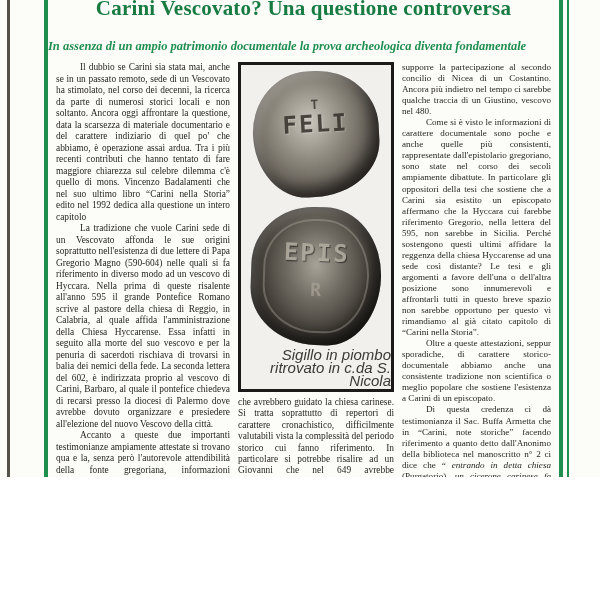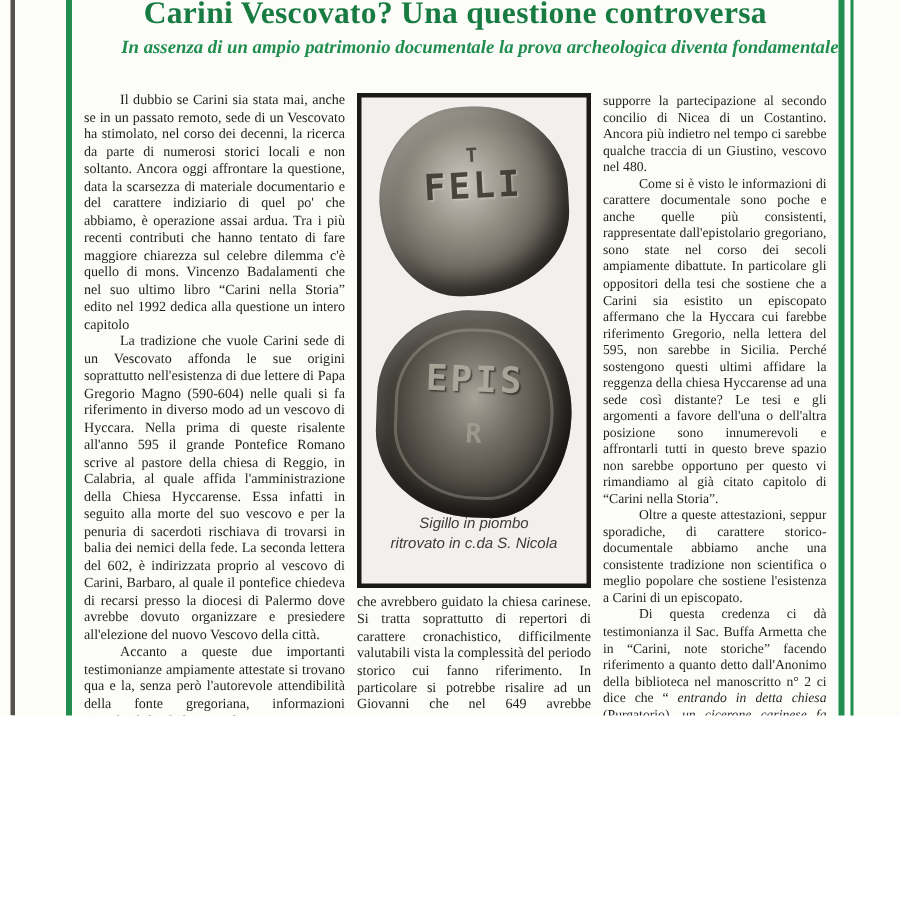--- a/index.html
+++ b/index.html
@@ -14,21 +14,21 @@
         font-family:"Liberation Serif",serif;color:var(--ink);}
   .scan-line{position:absolute;left:7px;top:0;width:3px;height:100%;background:#55524c;}
 
   
   .frame{position:absolute;left:44px;top:-16px;width:519px;height:533px;
          border:4px solid var(--green);background:#fcfcf9;}
   .right-outer-line{position:absolute;left:567px;top:0;width:2px;height:506px;background:var(--green);}
 
   .title{margin-top:8px;text-align:center;font-size:21px;font-weight:bold;color:var(--dkgreen);
          letter-spacing:.2px;white-space:nowrap;}
-  .subtitle{margin-top:3px;text-align:right;font-size:12.5px;font-weight:bold;font-style:italic;
+  .subtitle{margin-top:18px;text-align:left;font-size:12.5px;font-weight:bold;font-style:italic;
             color:var(--green);white-space:nowrap;}
 
   .cols{position:absolute;left:8px;right:8px;top:74px;height:446px;display:flex;gap:8px;overflow:hidden;}
   .col{text-align:justify;color:var(--ink);}
   .col p{margin:0;text-indent:24px;}
   .col p.noindent{text-indent:0;}
   .col1{flex:0 0 174px;font-size:9.4px;line-height:11.5px;}
   .col2{flex:0 0 156px;font-size:9.4px;line-height:11.4px;}
   .col3{flex:1;font-size:9.1px;line-height:11.05px;}
   .ital{font-style:italic;}
@@ -50,22 +50,22 @@
   .seal-small{position:absolute;top:22%;width:100%;text-align:center;
               font-family:"DejaVu Sans Mono",monospace;font-weight:bold;font-size:13px;
               color:#37332d;opacity:.8;}
   .seal-text{position:absolute;top:38%;width:100%;text-align:center;
              font-family:"DejaVu Sans Mono",monospace;font-weight:bold;font-size:24px;
              letter-spacing:2px;color:#35302a;text-shadow:1px 1px 1px rgba(255,255,255,.3);opacity:.85;}
   .seal2 .seal-text{color:#b3ada1;text-shadow:1px 1px 1px rgba(0,0,0,.6);top:30%;}
   .seal2 .seal-small2{position:absolute;top:56%;width:100%;text-align:center;
              font-family:"DejaVu Sans Mono",monospace;font-weight:bold;font-size:18px;
              color:#a59f93;opacity:.8;}
-  .caption{position:absolute;bottom:20px;width:100%;text-align:center;
-           font-family:"Liberation Sans",sans-serif;font-style:italic;font-size:10px;
+  .caption{position:absolute;bottom:2px;width:100%;text-align:right;
+           font-family:"Liberation Sans",sans-serif;font-style:italic;font-size:15px;
            line-height:13px;color:#3c3a36;}
 
   
   .footer{position:absolute;left:0;right:0;top:504px;height:26px;display:flex;align-items:center;
           justify-content:center;z-index:5;}
   .footer-inner{background:#fcfcf9;padding:0 9px;display:flex;align-items:center;gap:9px;
                 transform:translateX(18px);}
   .footer-dash{width:16px;height:5px;border-radius:3px;background:var(--green);
                box-shadow:0 1px 0 rgba(70,70,65,.4);}
   .footer-text{font-family:"Liberation Sans",sans-serif;font-weight:bold;font-size:13px;

